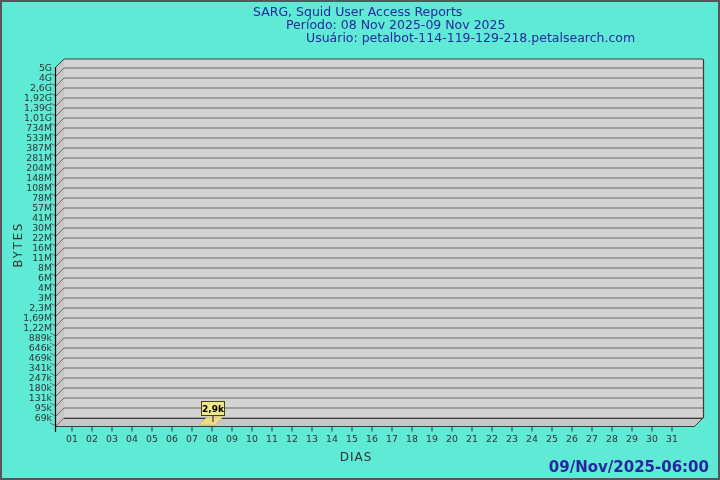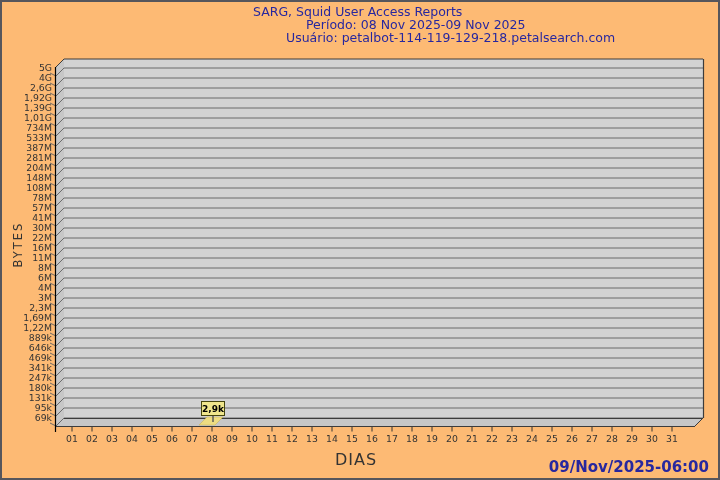--- a/index.html
+++ b/index.html
@@ -1,37 +1,37 @@
 <!DOCTYPE html>
 <html><head>
 <meta charset="utf-8">
 <style>
   html,body{margin:0;padding:0;background:#ffffff;}
   #stage{
     position:relative;
     width:720px;height:480px;
     box-sizing:border-box;
-    background:#fdba74;
+    background:#5eead4;
     border:2px solid #56565c;
     font-family:"DejaVu Sans", sans-serif;
     overflow:hidden;
   }
   .abs{position:absolute;white-space:nowrap;}
   .title-line{font-size:12.5px;color:#27279f;}
   #title1{left:251px;top:2px;}
-  #title2{left:304px;top:15px;}
-  #title3{left:284px;top:28px;}
+  #title2{left:284px;top:15px;}
+  #title3{left:304px;top:28px;}
   #ylabel{
     left:-26px;top:235px;width:84px;height:15px;
     text-align:center;font-size:11.5px;letter-spacing:2px;color:#333;
     transform:rotate(-90deg);
   }
   #xlabel{
     left:294px;top:448px;width:120px;
-    text-align:center;font-size:16px;letter-spacing:1px;color:#333;
+    text-align:center;font-size:12px;letter-spacing:1px;color:#333;
   }
   #timestamp{
     right:9px;top:456px;
     font-size:15px;font-weight:bold;color:#27279f;
   }
   #chart-svg{position:absolute;left:0;top:0;}
 </style>
 </head>
 <body>
 

